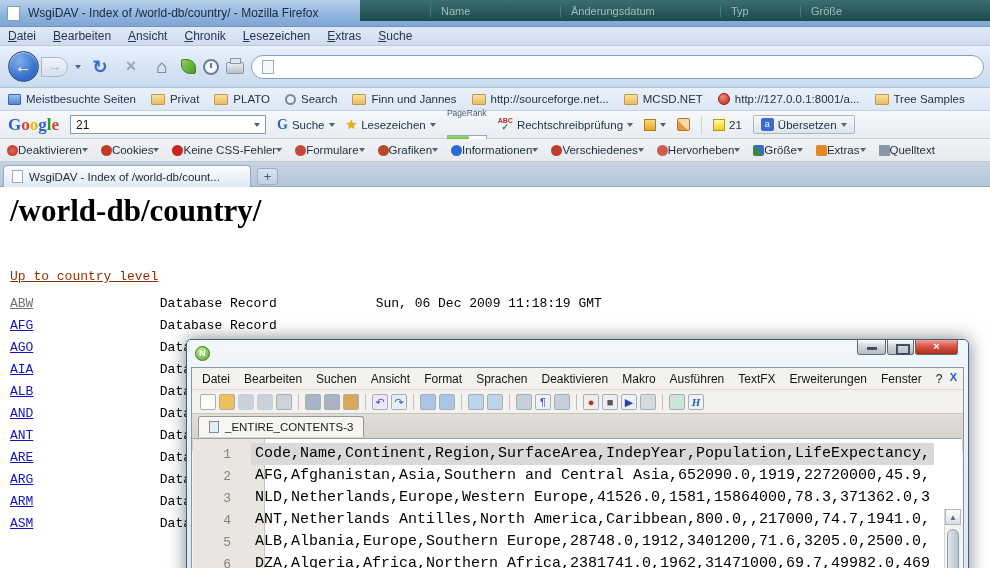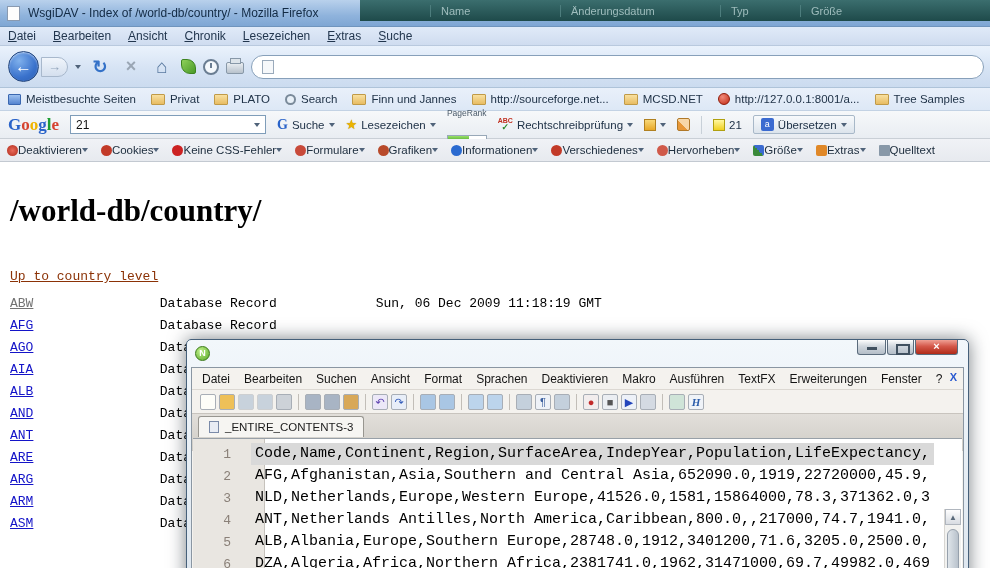--- a/index.html
+++ b/index.html
@@ -391,20 +391,27 @@
         <span class="caret"></span>
       </span>
 
       <span class="wd">
         <span class="wd-i wd-source"></span>
         <span>Quelltext</span>
 
       </span>
     </div>
 
+  <div class="ff-tabbar">
+    <div class="ff-tab">
+      <span class="tab-fav"></span>
+      <span>WsgiDAV - Index of /world-db/count...</span>
+    </div>
+    <span class="ff-newtab">+</span>
+  </div>
 
   <div class="ff-content">
     <div class="page-h1">/world-db/country/</div>
     <span class="up-link visited">Up to country level</span>
     <div class="listing">
 
 
         <div class="lrow">
           <span class="lname visited-dark">ABW</span>
           <span class="ltype">Database Record</span>

